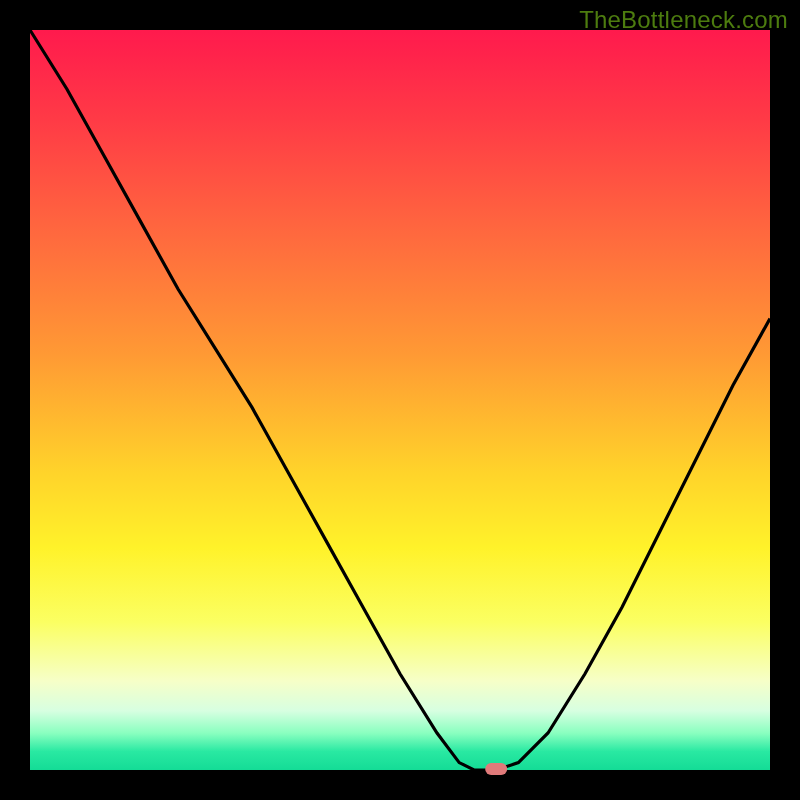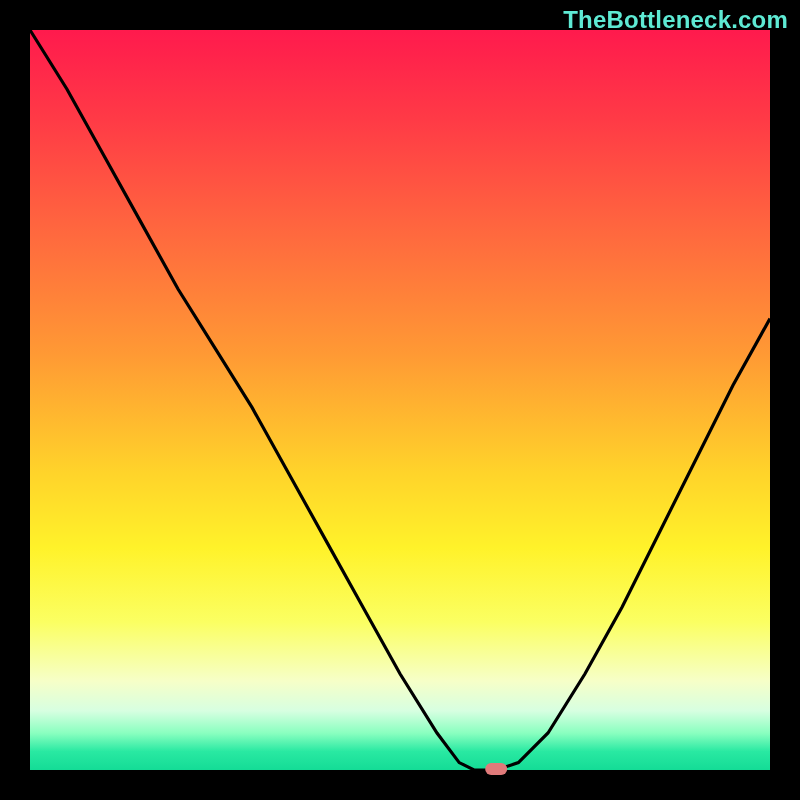--- a/index.html
+++ b/index.html
@@ -14,23 +14,23 @@
   .chart-container {
     position: relative;
     width: 800px;
     height: 800px;
     background: #000;
   }
   .attribution {
     position: absolute;
     top: 6px;
     right: 12px;
-    color: #5eead4;
+    color: #4d7c0f;
     font-size: 24px;
-    font-weight: 700;
+    font-weight: 400;
     letter-spacing: 0.2px;
   }
   .plot-area {
     position: absolute;
     left: 30px;
     top: 30px;
     width: 740px;
     height: 740px;
     background: linear-gradient(
       to bottom,

